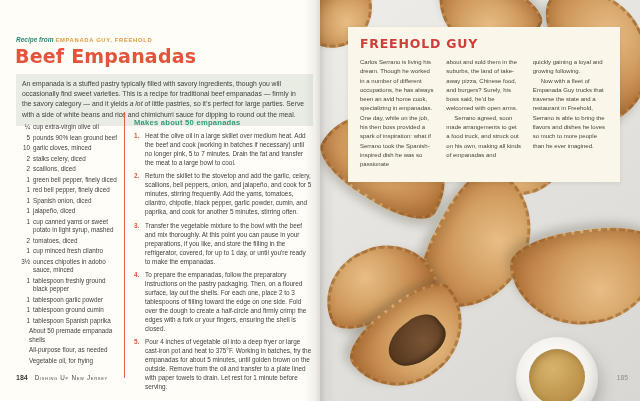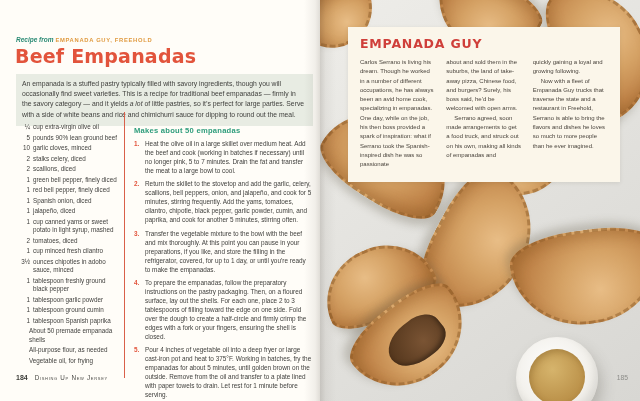--- a/index.html
+++ b/index.html
@@ -29,21 +29,21 @@
     position:absolute;left:16px;top:123px;width:104px;
     font-size:6.3px;line-height:1.35;color:#3f3f3c;
   }
   .ing-row{display:flex;margin-bottom:2px;}
   .ing-qty{flex:none;width:14px;text-align:right;}
   .ing-text{flex:1;padding-left:3px;}
   .ing-row.noqty .ing-qty{width:10px;}
   .vrule{position:absolute;left:124px;top:112px;width:1px;height:266px;background:#d9604a;}
   .instructions{position:absolute;left:134px;top:118px;width:178px;}
   .yield-heading{
-    font-size:7.6px;font-weight:bold;color:#2f9d7c;letter-spacing:.25px;margin:8px 0 5px 0;
+    font-size:7.6px;font-weight:bold;color:#2f9d7c;letter-spacing:.25px;margin:0 0 5px 0;
   }
   .step{display:flex;margin-bottom:4.5px;font-size:6.4px;line-height:1.4;color:#3f3f3c;}
   .step-num{flex:none;width:9px;color:#e2543c;font-weight:bold;}
   .step-text{flex:1;padding-left:2px;}
   .footer-left{position:absolute;left:16px;top:374px;display:flex;align-items:baseline;gap:7px;color:#3c3c38;}
   .folio{font-size:7px;font-weight:bold;}
   .book-title{font-size:6.3px;font-variant:small-caps;letter-spacing:.7px;color:#4a4a46;}
 
   
   .page-right{position:absolute;left:320px;top:0;width:320px;height:401px;overflow:hidden;
@@ -234,21 +234,21 @@
     <div class="emp" style="left:192px;top:230px;width:144px;height:88px;transform:rotate(172deg);"></div>
     <div class="emp" style="left:0px;top:248px;width:108px;height:66px;transform:rotate(-24deg);"></div>
     <div class="emp" style="left:30px;top:300px;width:118px;height:74px;transform:rotate(142deg);">
       <div class="filling"></div>
     </div>
     <div class="bowl">
       <div class="sauce"></div>
     </div>
 
     <div class="sidebar-box">
-      <div class="sidebar-title">EMPANADA GUY</div>
+      <div class="sidebar-title">FREEHOLD GUY</div>
       <div class="sidebar-cols">
         <div class="sidebar-col">
           <p>Carlos Serrano is living his dream. Though he worked in a number of different occupations, he has always been an avid home cook, specializing in empanadas. One day, while on the job, his then boss provided a spark of inspiration: what if Serrano took the Spanish-inspired dish he was so passionate</p>
         </div>
         <div class="sidebar-col">
           <p>about and sold them in the suburbs, the land of take-away pizza, Chinese food, and burgers? Surely, his boss said, he’d be welcomed with open arms.</p>
           <p class="indent">Serrano agreed, soon made arrangements to get a food truck, and struck out on his own, making all kinds of empanadas and</p>
         </div>
         <div class="sidebar-col">
           <p>quickly gaining a loyal and growing following.</p>

